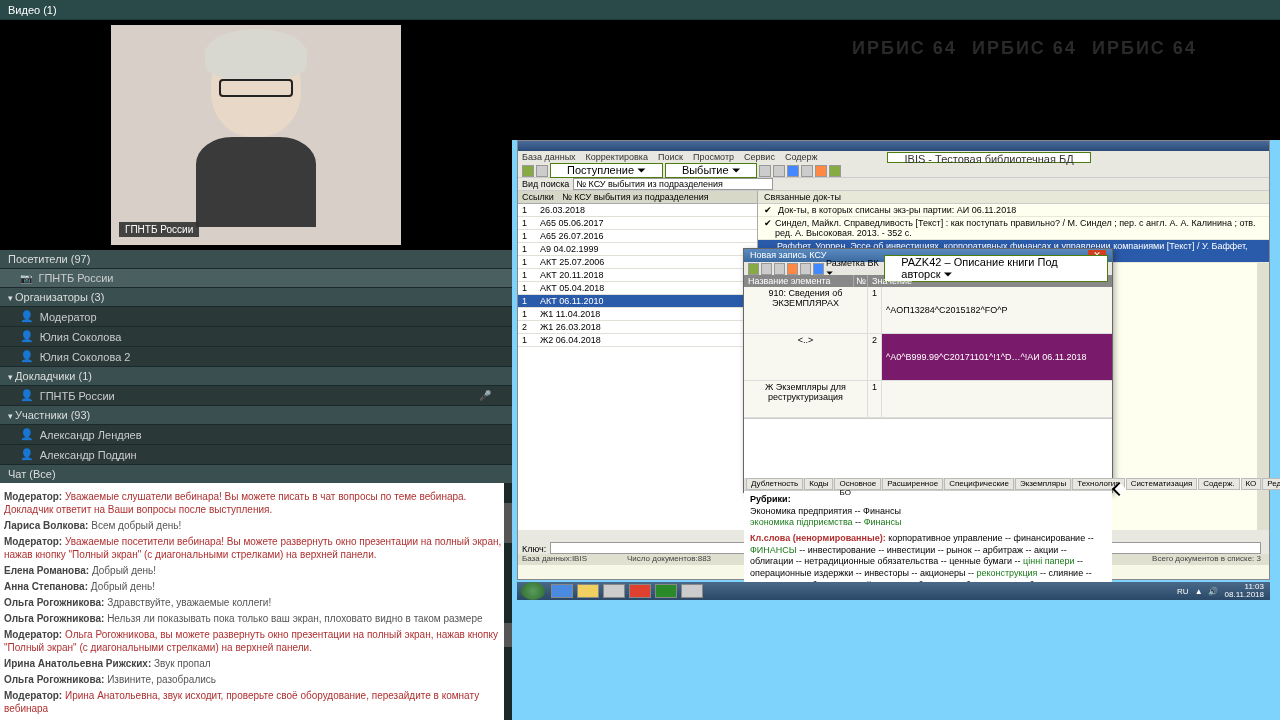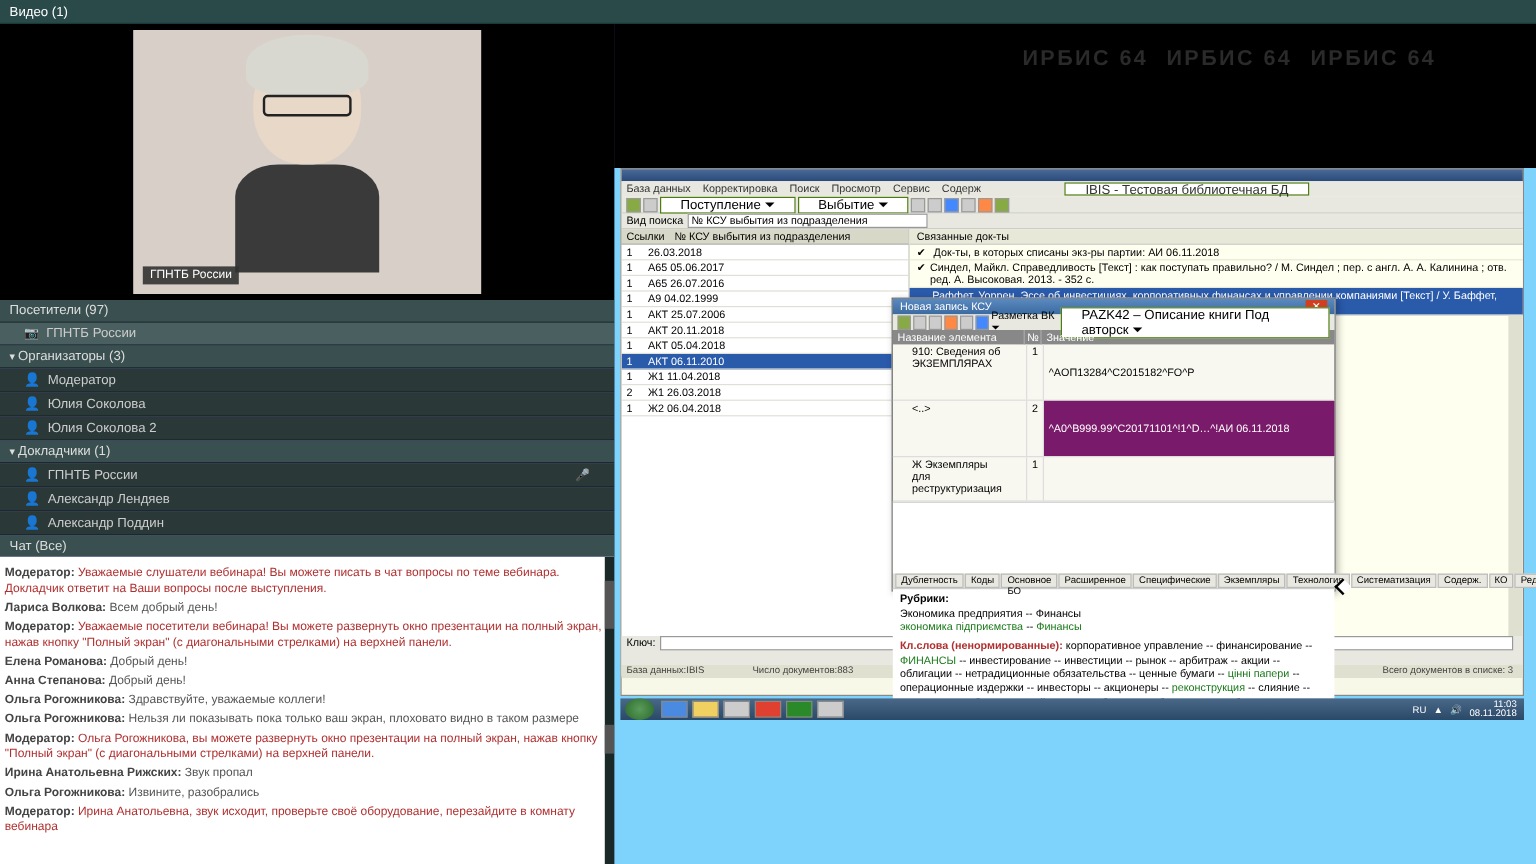--- a/index.html
+++ b/index.html
@@ -77,36 +77,36 @@
 .dialog { position: absolute; left: 225px; top: 107px; width: 370px; height: 245px; background: #f8f8f0; border: 1px solid #666; box-shadow: 2px 2px 6px rgba(0,0,0,0.3); }
 .dlg-title { height: 13px; background: linear-gradient(#5a8ac0,#3a6aa0); color: #fff; font-size: 9px; padding: 1px 6px; display:flex; justify-content:space-between; }
 .dlg-close { background:#d04020; width:18px; text-align:center; }
 .dlg-toolbar { height: 13px; background: #e8e8e0; display:flex; gap:2px; padding:1px 4px; align-items:center; font-size:9px; }
 .dlg-grid-h { display:flex; background:#888; color:#fff; font-size:9px; }
 .dlg-gh-1 { width:110px; padding:1px 4px; border-right:1px solid #aaa; }
 .dlg-gh-2 { width:14px; padding:1px 2px; border-right:1px solid #aaa; }
 .dlg-gh-3 { flex:1; padding:1px 4px; }
 .dlg-grid-row { display:flex; font-size:9px; border-bottom:1px solid #ddd; }
 .dlg-grid-row.purple .dlg-c3 { background:#7a1a6a; color:#fff; }
-.dlg-grid-row .dlg-c1 { width:112px; padding:1px 16px; border-right:1px solid #ddd; }
+.dlg-grid-row .dlg-c1 { width:124px; padding:1px 4px; border-right:1px solid #ddd;text-align:center; }
 .dlg-grid-row .dlg-c2 { width:14px; padding:1px 2px; border-right:1px solid #ddd; text-align:center; }
 .dlg-grid-row .dlg-c3 { flex:1; padding:18px 4px; }
 .dlg-white { height:60px; background:#fff; border-top:1px solid #ccc; }
 .dlg-tabs { height:12px; background:#e0e0d8; font-size:8px; display:flex; gap:1px; padding:0 2px; }
 .dlg-tab { padding:0 4px; background:#e8e8e0; border:1px solid #bbb; }
 .dlg-desc { padding: 3px 6px; font-size: 9px; line-height: 1.3; height: 92px; overflow: hidden; background:#fff; border-top:1px solid #ccc; }
 .dlg-desc .green { color: #1a7a1a; }
 .dlg-desc .red { color: #b03030; font-weight:bold; }
 .dlg-desc b { font-weight:bold; }
 .dlg-status { height:12px; background:#e0e0d8; font-size:8px; padding:0 6px; display:flex; gap:20px; }
 
 .app-status { position:absolute; left:0; right:0; bottom:14px; height:11px; background:#e0e0d0; font-size:8px; display:flex; padding:0 4px; color:#444; }
 .app-status span { margin-right:40px; }
 .app-status .r { margin-left:auto; margin-right:4px; }
-.app-search-bar { position:absolute; left:0; right:0; bottom:25px; height:24px; background:#e8e8e0; font-size:9px; display:flex; align-items:flex-start; padding:0 4px; }
+.app-search-bar { position:absolute; left:0; right:0; bottom:25px; height:24px; background:#e8e8e0; font-size:9px; display:flex; align-items:flex-end; padding:0 4px; }
 .app-search-bar input { flex:1; font-size:9px; border:1px solid #999; margin:0 4px; }
 
 .taskbar { position: absolute; left: 5px; right: 10px; bottom: 120px; height: 18px; background: linear-gradient(#4a6888, #2a4868); display: flex; align-items: center; }
 .start-btn { width: 24px; height: 18px; background: radial-gradient(circle,#5a9a5a,#2a6a2a); border-radius:50%; margin:0 4px; }
 .task-ico { width: 22px; height: 14px; margin: 0 2px; background:#ccc; border:1px solid #888; }
 .task-ico.ie { background: #4a8ae0; }
 .task-ico.fld { background: #f0d060; }
 .task-ico.chr { background: #e04030; }
 .task-ico.x { background: #2a8a2a; }
 .tray { margin-left: auto; color: #fff; font-size: 8px; padding: 0 6px; display:flex; gap:6px; align-items:center; }
@@ -162,20 +162,21 @@
 
     <div class="section-header expandable expanded">Докладчики (1)</div>
     <div id="spk-list">
         <div class="list-row">
           <span>👤</span>
           <span>ГПНТБ России</span>
           <span class="mic-icon">🎤</span>
         </div>
       </div>
 
+    <div class="section-header expandable expanded">Участники (93)</div>
     <div id="part-list">
         <div class="list-row">
           <span>👤</span>
           <span>Александр Лендяев</span>
         </div>
         <div class="list-row">
           <span>👤</span>
           <span>Александр Поддин</span>
         </div>
       </div>

